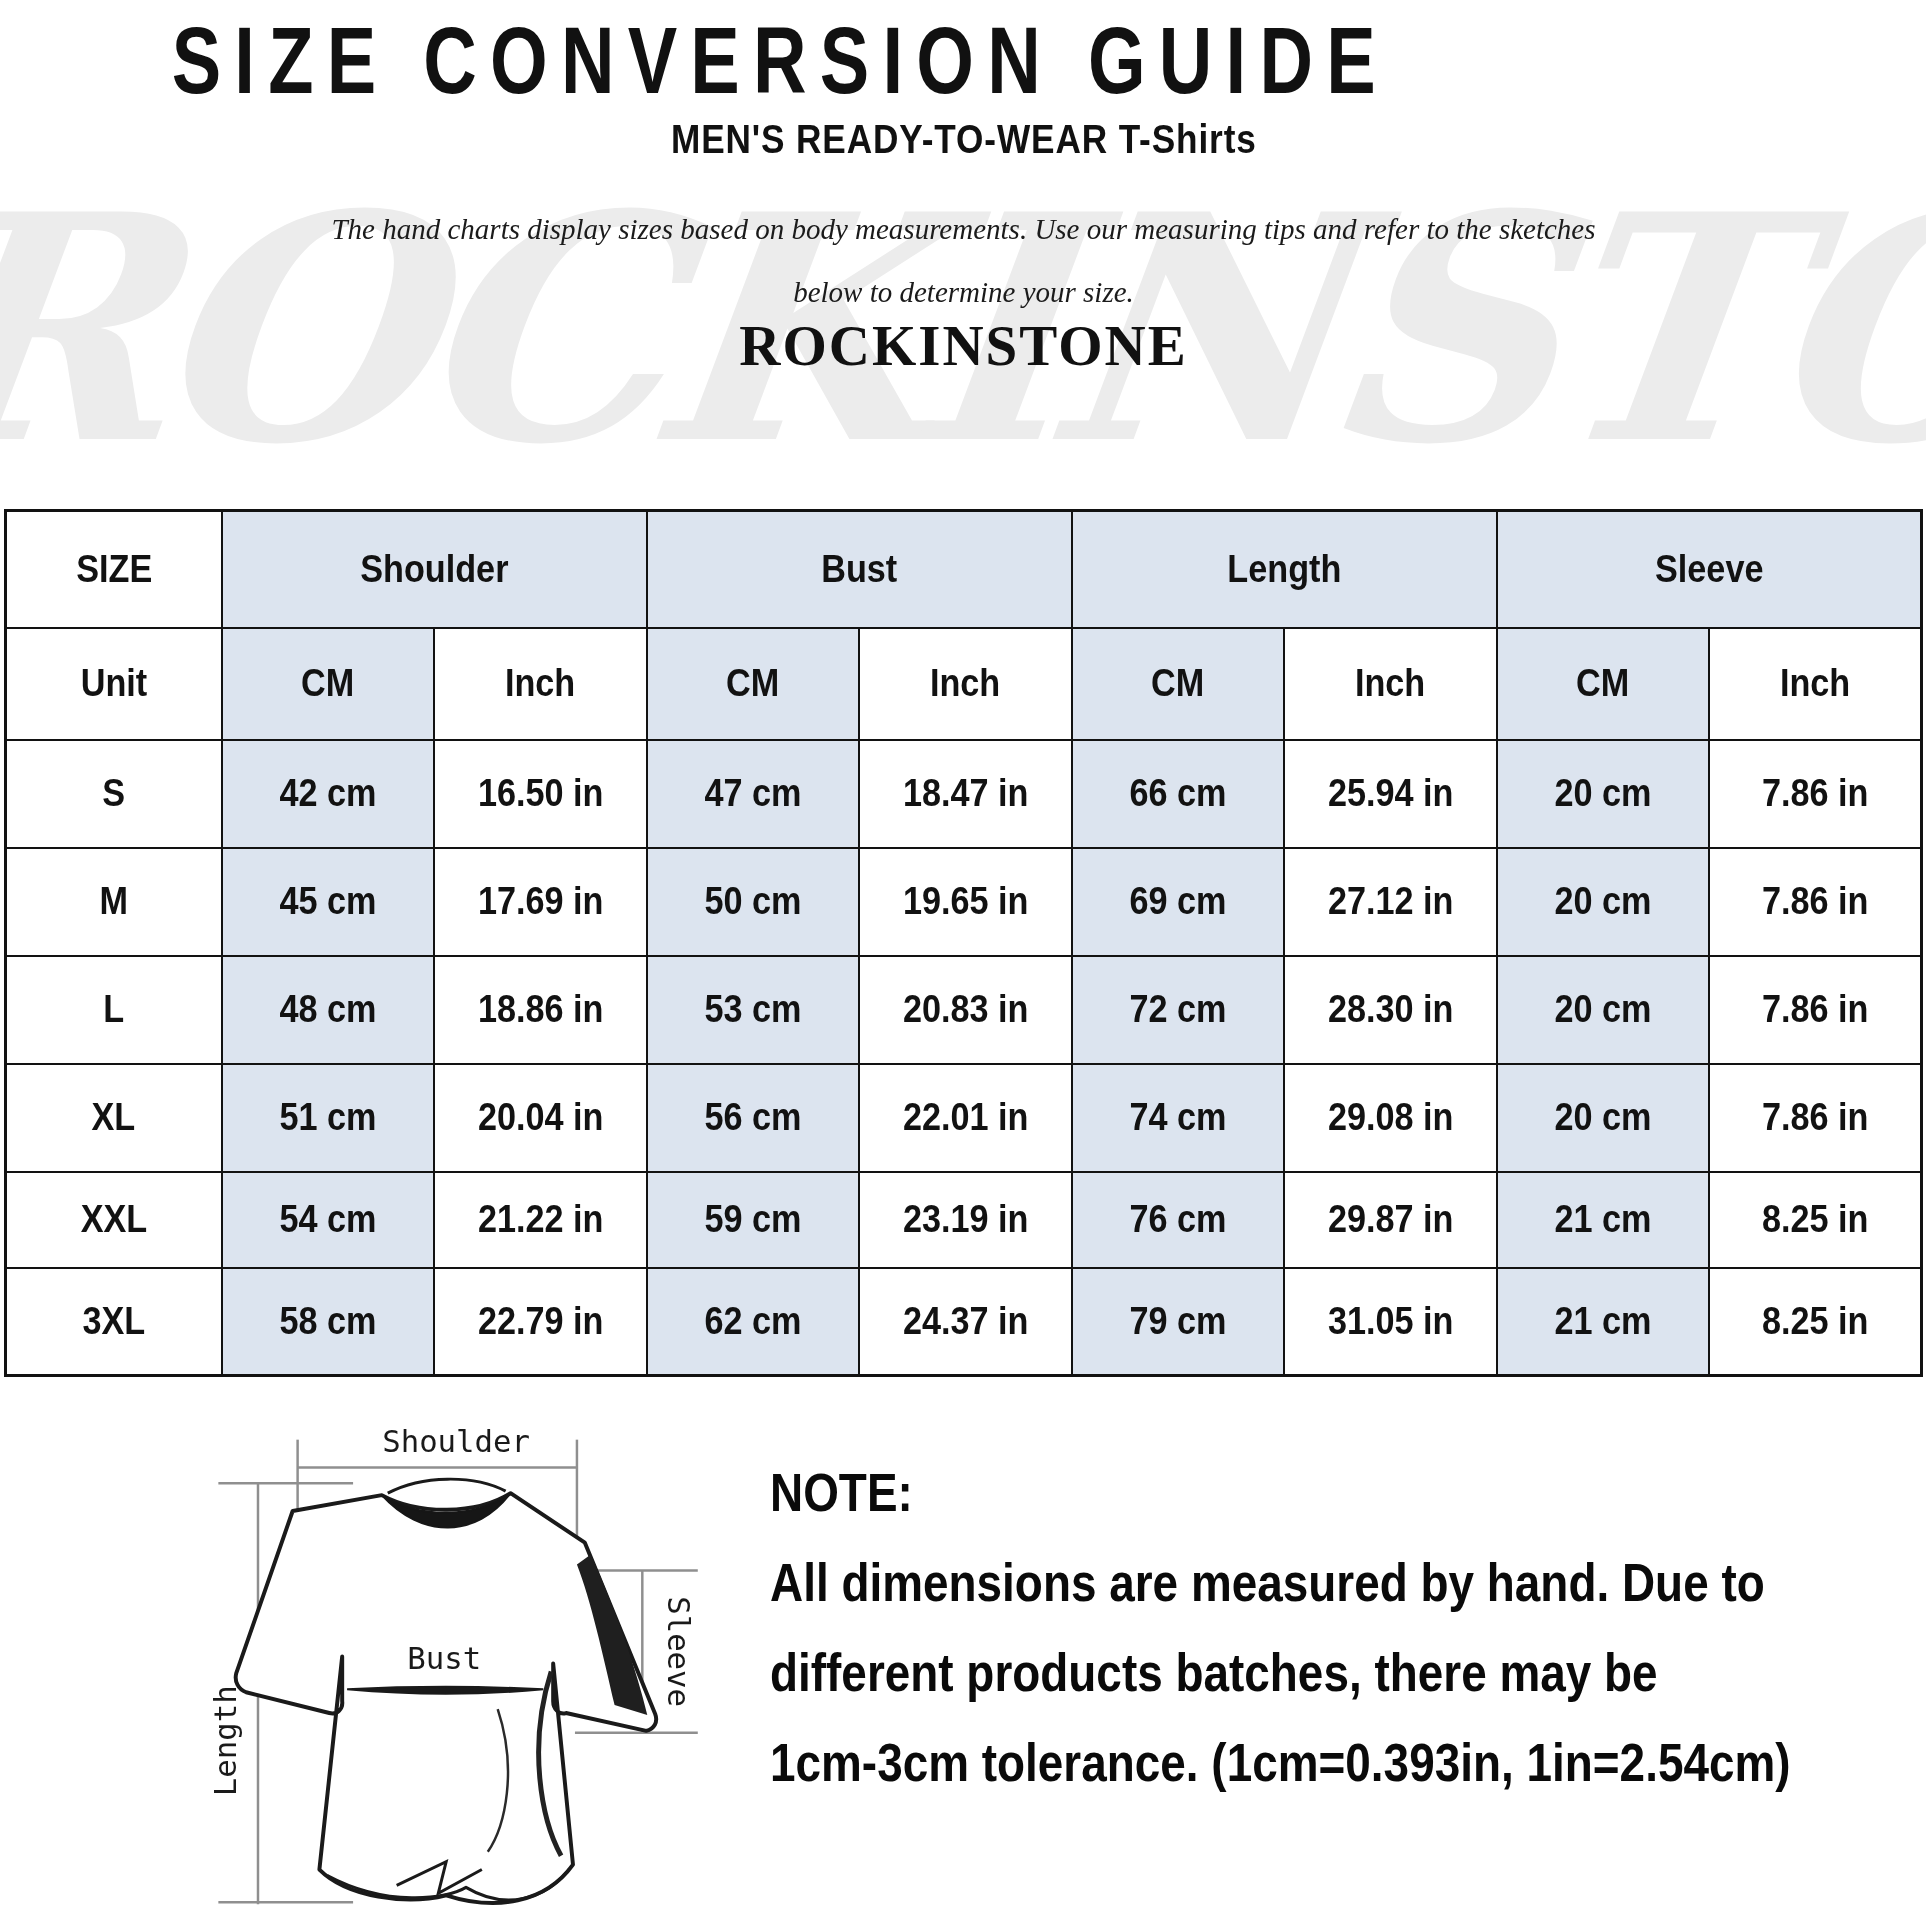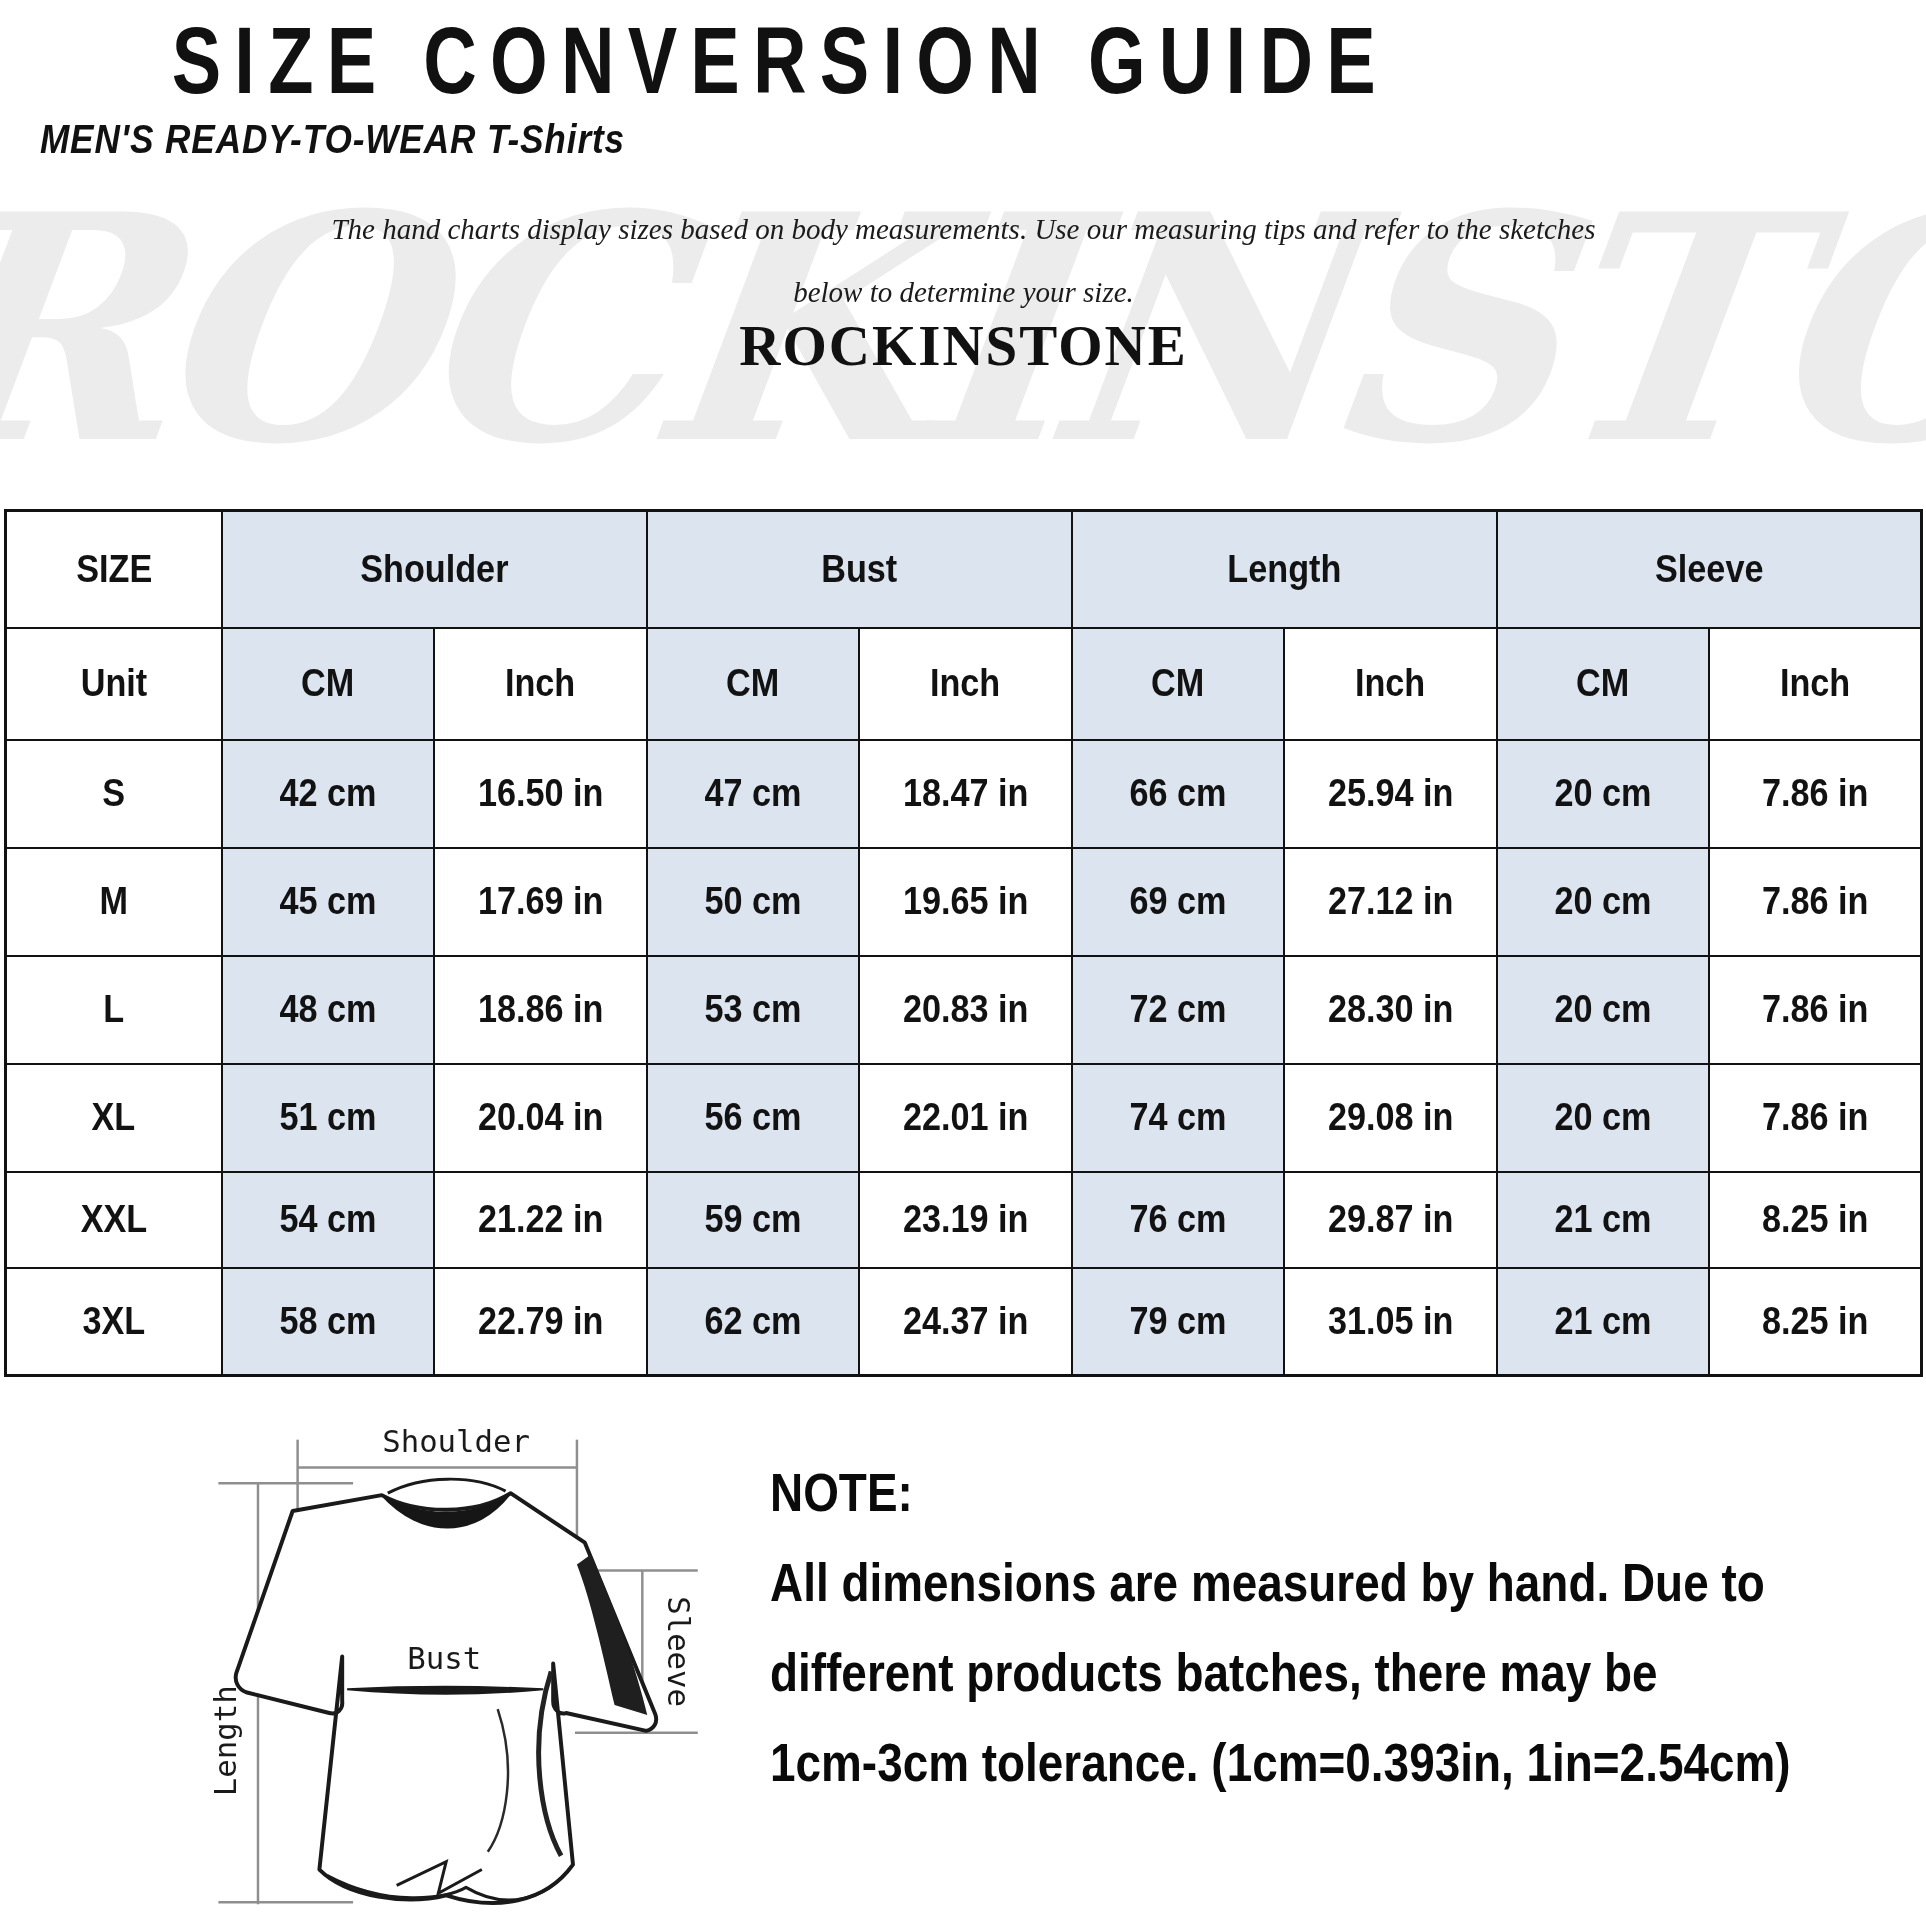--- a/index.html
+++ b/index.html
@@ -5,21 +5,21 @@
   html,body{margin:0;padding:0;background:#fff;}
   .canvas{position:relative;width:1927px;height:1927px;background:#fff;overflow:hidden;
           font-family:"Liberation Sans",sans-serif;color:#111;}
   
   .watermark{position:absolute;top:166px;left:-40px;width:2079px;height:348px;overflow:hidden;
              z-index:0;color:#ececec;font-family:"DejaVu Serif",serif;font-style:italic;font-weight:bold;
              font-size:312px;line-height:327px;white-space:nowrap;letter-spacing:-14px;
              transform:skewX(-10deg) scaleX(1.02);transform-origin:0 0;user-select:none;}
   .title{position:absolute;top:6px;left:0;width:100%;display:flex;justify-content:flex-start;z-index:1;}
   .title span{font-size:95px;font-weight:bold;letter-spacing:17px;transform:scaleX(0.78);white-space:nowrap;}
-  .subtitle{position:absolute;top:117px;left:0;width:100%;display:flex;z-index:1;font-style:italic;}
+  .subtitle{position:absolute;top:117px;left:0;width:100%;display:flex;justify-content:center;z-index:1;}
   .subtitle span{font-size:40px;font-weight:bold;letter-spacing:1px;transform:scaleX(0.88);white-space:nowrap;}
   .description{position:absolute;top:198px;left:0;width:100%;text-align:center;z-index:1;
                font-family:"Liberation Serif",serif;font-style:italic;font-size:29px;line-height:63px;color:#1b1b1b;}
   .brand{position:absolute;top:313px;left:0;width:100%;text-align:center;z-index:1;
          font-family:"Liberation Serif",serif;font-weight:bold;font-size:57px;letter-spacing:2px;}
   
   table.size-table{position:absolute;top:509px;left:4px;width:1919px;z-index:2;
                    border-collapse:collapse;table-layout:fixed;background:#3b82f6;border:3px solid #121212;}
   table.size-table th,table.size-table td{border:2px solid #121212;text-align:center;vertical-align:middle;
                    padding:0;font-weight:bold;font-size:38px;color:#121212;background:#fff;}

